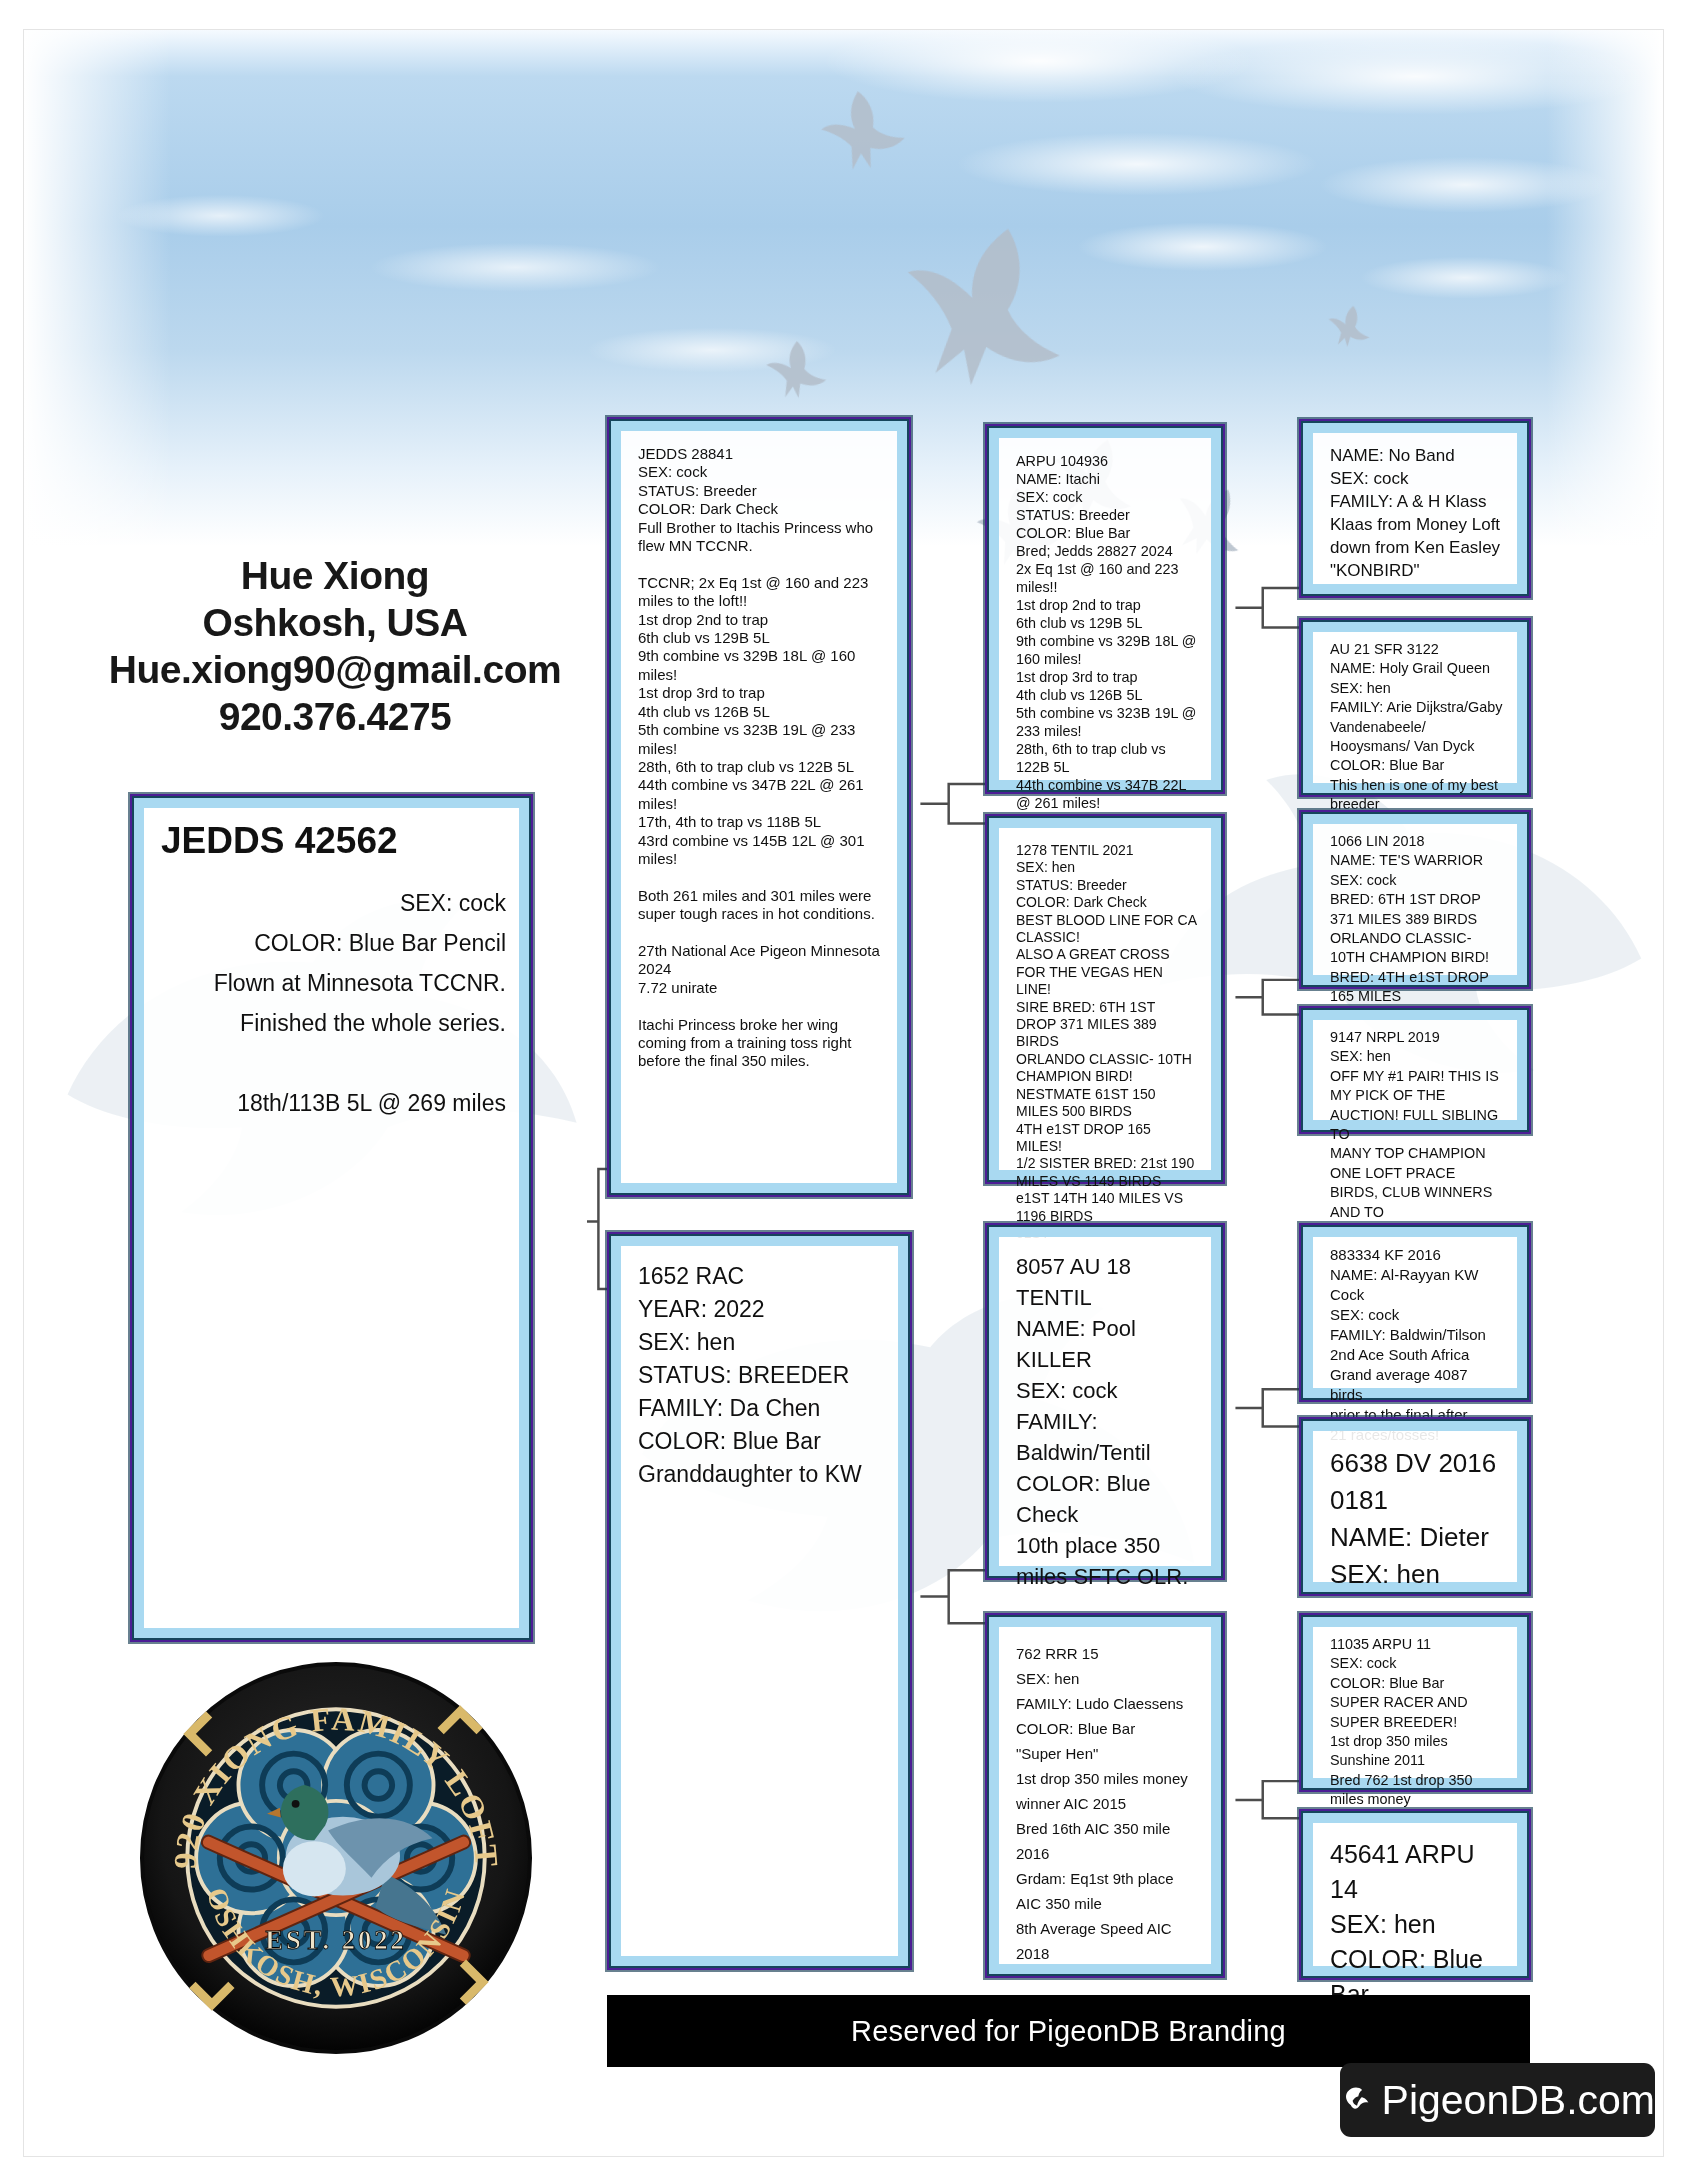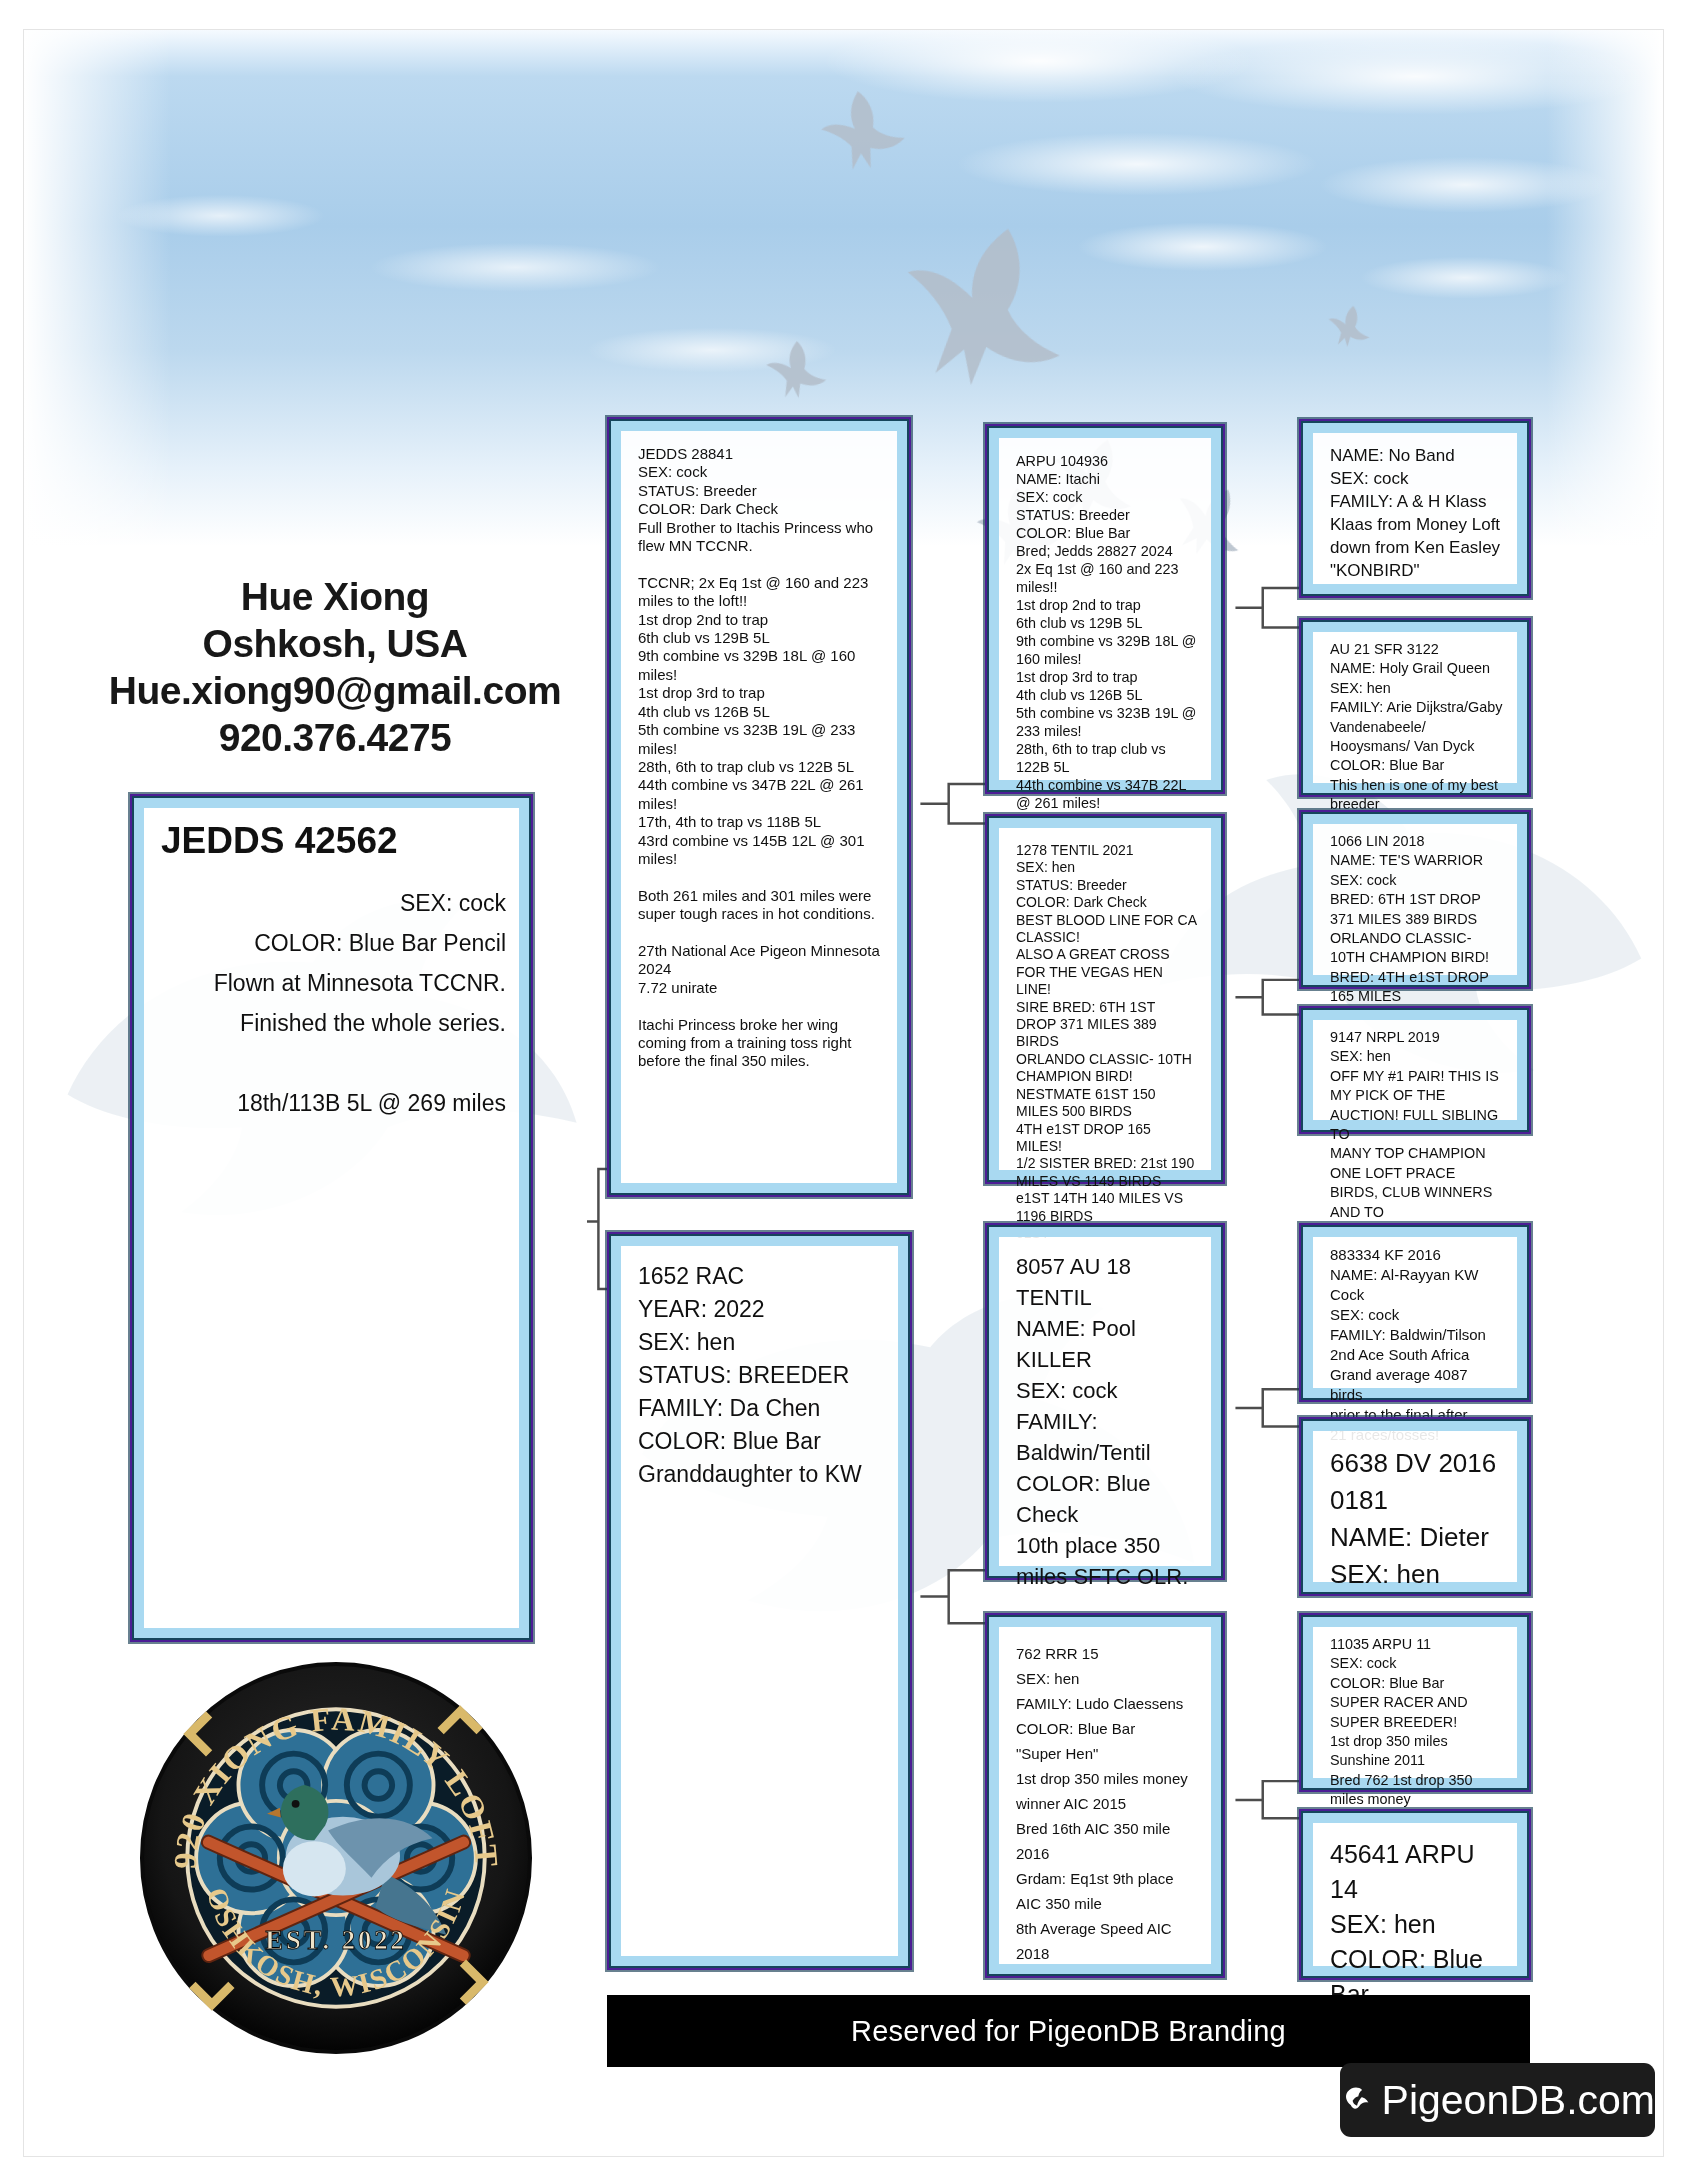--- a/index.html
+++ b/index.html
@@ -18,21 +18,21 @@
          radial-gradient(ellipse 149px 30px at 88% 48%,rgba(255,255,255,.75),rgba(255,255,255,0) 70%),
          radial-gradient(ellipse 208px 35px at 30% 46%,rgba(255,255,255,.7),rgba(255,255,255,0) 70%),
          radial-gradient(ellipse 179px 32px at 42% 62%,rgba(255,255,255,.7),rgba(255,255,255,0) 70%),
          radial-gradient(ellipse 149px 30px at 12% 36%,rgba(255,255,255,.7),rgba(255,255,255,0) 70%),
          linear-gradient(90deg,#ffffff 0%,rgba(255,255,255,0) 9%,rgba(255,255,255,0) 93%,#ffffff 100%),
          linear-gradient(180deg,#f5faff 0%,#bcd9f0 9%,#a9cdea 38%,#bcd8ee 62%,#e6f1fa 85%,#ffffff 100%);}
   .birds,.bgbirds,.connectors{position:absolute;left:0;top:0;width:1687px;height:2183px;}
   .bgbirds{opacity:.14;}
   
   .contact{position:absolute;left:57px;top:552px;width:556px;text-align:center;
-           font-weight:bold;font-size:39px;line-height:47px;color:#181818;letter-spacing:-0.5px;margin-top:21px;}
+           font-weight:bold;font-size:39px;line-height:47px;color:#181818;letter-spacing:-0.5px;}
   
   .pbox{position:absolute;background:rgba(255,255,255,0.90);
         border:2px solid #4c1d95;outline:2px solid rgba(23,62,84,.65);
         box-shadow: inset 0 0 0 2px #16455c, inset 0 0 0 12px #a9d9f1;z-index:3;box-sizing:border-box;}
   .pbox .txt{position:absolute;left:29px;top:26px;right:25px;bottom:20px;
              white-space:pre-line;color:#101010;}
   .b-main {left:130px; top:794px; width:403px; height:848px;text-align:right;}
   .b-main .title{position:absolute;left:29px;top:24px;font-size:37px;font-weight:bold;}
   .b-main .txt{top:87px;font-size:23px;line-height:40px;}
   .b-sire {left:607px;top:417px; width:304px; height:780px;}

